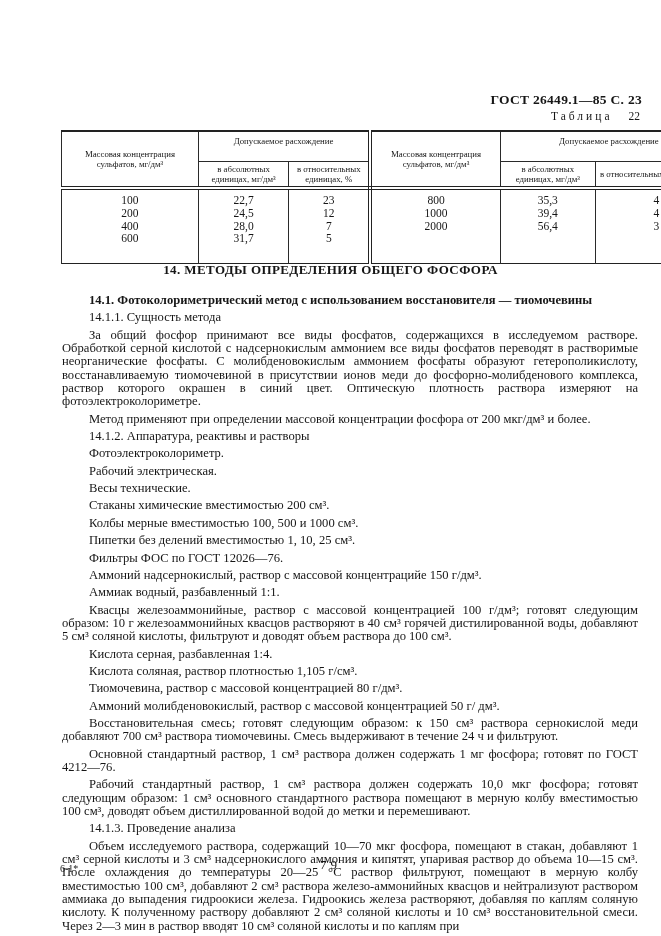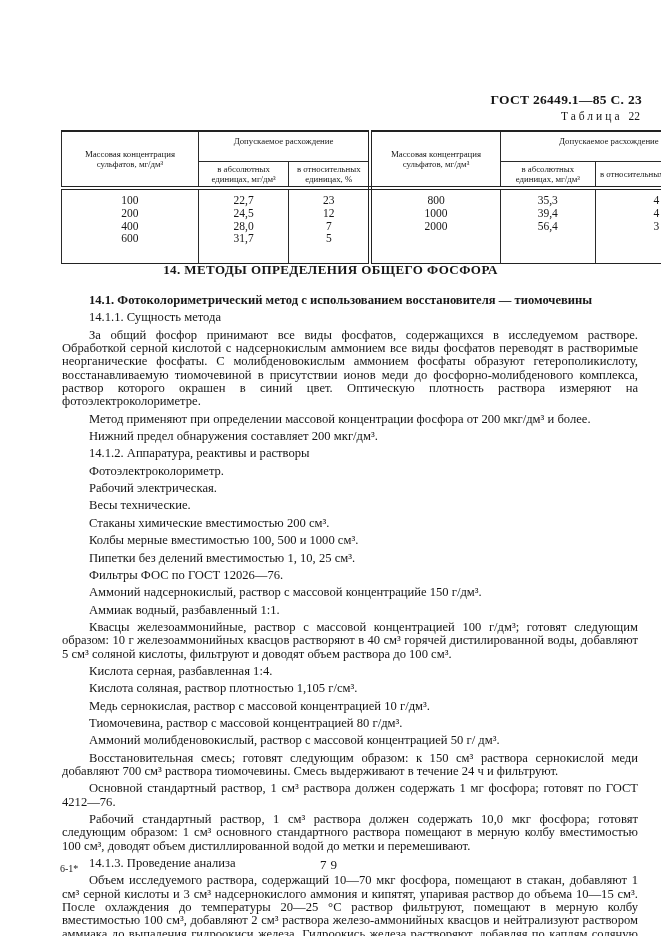--- a/index.html
+++ b/index.html
@@ -26,21 +26,21 @@
   }
 
   
   .table-caption {
     position: absolute;
     top: 110px;
     right: 21px;
     font-size: 11.5px;
     white-space: nowrap;
   }
-  .table-caption .sp { letter-spacing: 3px; margin-right: 6px; }
+  .table-caption .sp { letter-spacing: 3px; margin-right: 16px; }
 
   
   table.gtable {
     position: absolute;
     top: 130px;
     left: 61px;
     width: 657px;
     border-collapse: collapse;
     table-layout: fixed;
   }
@@ -180,35 +180,33 @@
     </tbody>
   </table>
 
   <div class="section-title">14. МЕТОДЫ ОПРЕДЕЛЕНИЯ ОБЩЕГО ФОСФОРА</div>
 
   <div class="body-text">
     <p class="subsection-title">14.1. Фотоколориметрический метод с использованием восстановителя — тиомочевины</p>
     <p>14.1.1. Сущность метода</p>
     <p>За общий фосфор принимают все виды фосфатов, содержащихся в исследуемом растворе. Обработкой серной кислотой с надсернокислым аммонием все виды фосфатов переводят в растворимые неорганические фосфаты. С молибденовокислым аммонием фосфаты образуют гетерополикислоту, восстанавливаемую тиомочевиной в присутствии ионов меди до фосфорно-молибденового комплекса, раствор которого окрашен в синий цвет. Оптическую плотность раствора измеряют на фотоэлектроколориметре.</p>
     <p>Метод применяют при определении массовой концентрации фосфора от 200 мкг/дм³ и более.</p>
-    <p>Нижний предел обнаружения составляет 200 мкг/дм³.</p>
     <p>14.1.2. Аппаратура, реактивы и растворы</p>
     <p>Фотоэлектроколориметр.</p>
     <p>Рабочий электрическая.</p>
     <p>Весы технические.</p>
     <p>Стаканы химические вместимостью 200 см³.</p>
     <p>Колбы мерные вместимостью 100, 500 и 1000 см³.</p>
     <p>Пипетки без делений вместимостью 1, 10, 25 см³.</p>
     <p>Фильтры ФОС по ГОСТ 12026—76.</p>
     <p>Аммоний надсернокислый, раствор с массовой концентрацийе 150 г/дм³.</p>
     <p>Аммиак водный, разбавленный 1:1.</p>
     <p>Квасцы железоаммонийные, раствор с массовой концентрацией 100 г/дм³; готовят следующим образом: 10 г железоаммонийных квасцов растворяют в 40 см³ горячей дистилированной воды, добавляют 5 см³ соляной кислоты, фильтруют и доводят объем раствора до 100 см³.</p>
     <p>Кислота серная, разбавленная 1:4.</p>
     <p>Кислота соляная, раствор плотностью 1,105 г/см³.</p>
-    <p>Медь сернокислая, раствор с массовой концентрацией 10 г/дм³.</p>
     <p>Тиомочевина, раствор с массовой концентрацией 80 г/дм³.</p>
     <p>Аммоний молибденовокислый, раствор с массовой концентрацией 50 г/ дм³.</p>
     <p>Восстановительная смесь; готовят следующим образом: к 150 см³ раствора сернокислой меди добавляют 700 см³ раствора тиомочевины. Смесь выдерживают в течение 24 ч и фильтруют.</p>
     <p>Основной стандартный раствор, 1 см³ раствора должен содержать 1 мг фосфора; готовят по ГОСТ 4212—76.</p>
     <p>Рабочий стандартный раствор, 1 см³ раствора должен содержать 10,0 мкг фосфора; готовят следующим образом: 1 см³ основного стандартного раствора помещают в мерную колбу вместимостью 100 см³, доводят объем дистиллированной водой до метки и перемешивают.</p>
     <p>14.1.3. Проведение анализа</p>
     <p>Объем исследуемого раствора, содержащий 10—70 мкг фосфора, помещают в стакан, добавляют 1 см³ серной кислоты и 3 см³ надсернокислого аммония и кипятят, упаривая раствор до объема 10—15 см³. После охлаждения до температуры 20—25 °С раствор фильтруют, помещают в мерную колбу вместимостью 100 см³, добавляют 2 см³ раствора железо-аммонийных квасцов и нейтрализуют раствором аммиака до выпадения гидроокиси железа. Гидроокись железа растворяют, добавляя по каплям соляную кислоту. К полученному раствору добавляют 2 см³ соляной кислоты и 10 см³ восстановительной смеси. Через 2—3 мин в раствор вводят 10 см³ соляной кислоты и по каплям при</p>
   </div>
 
   <div class="footer-sig">6-1*</div>

